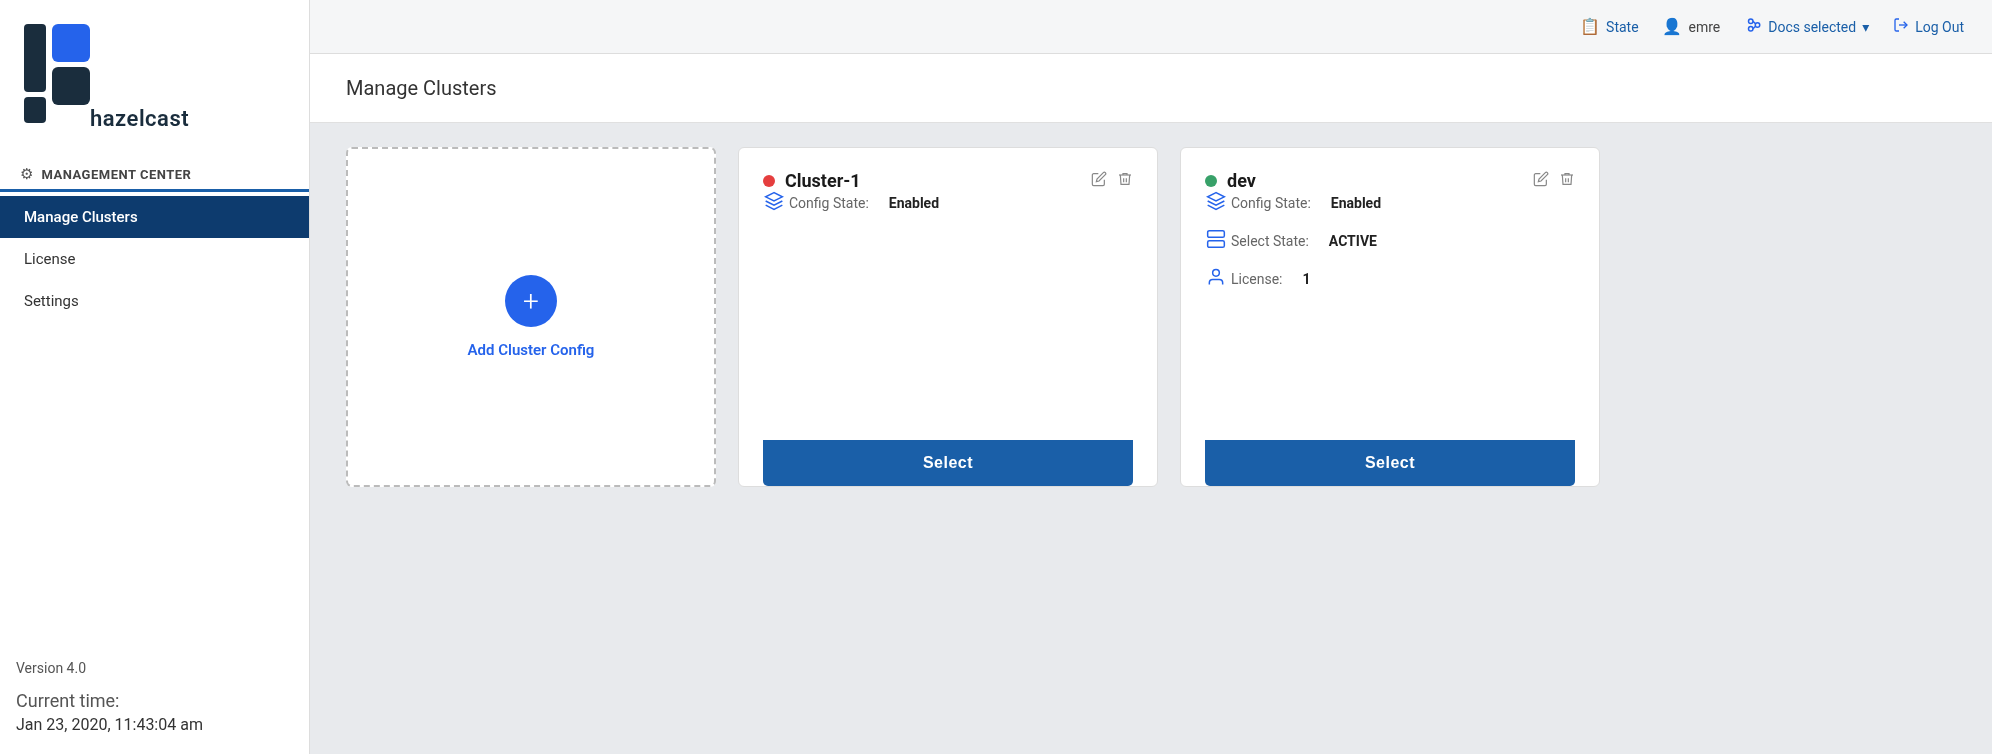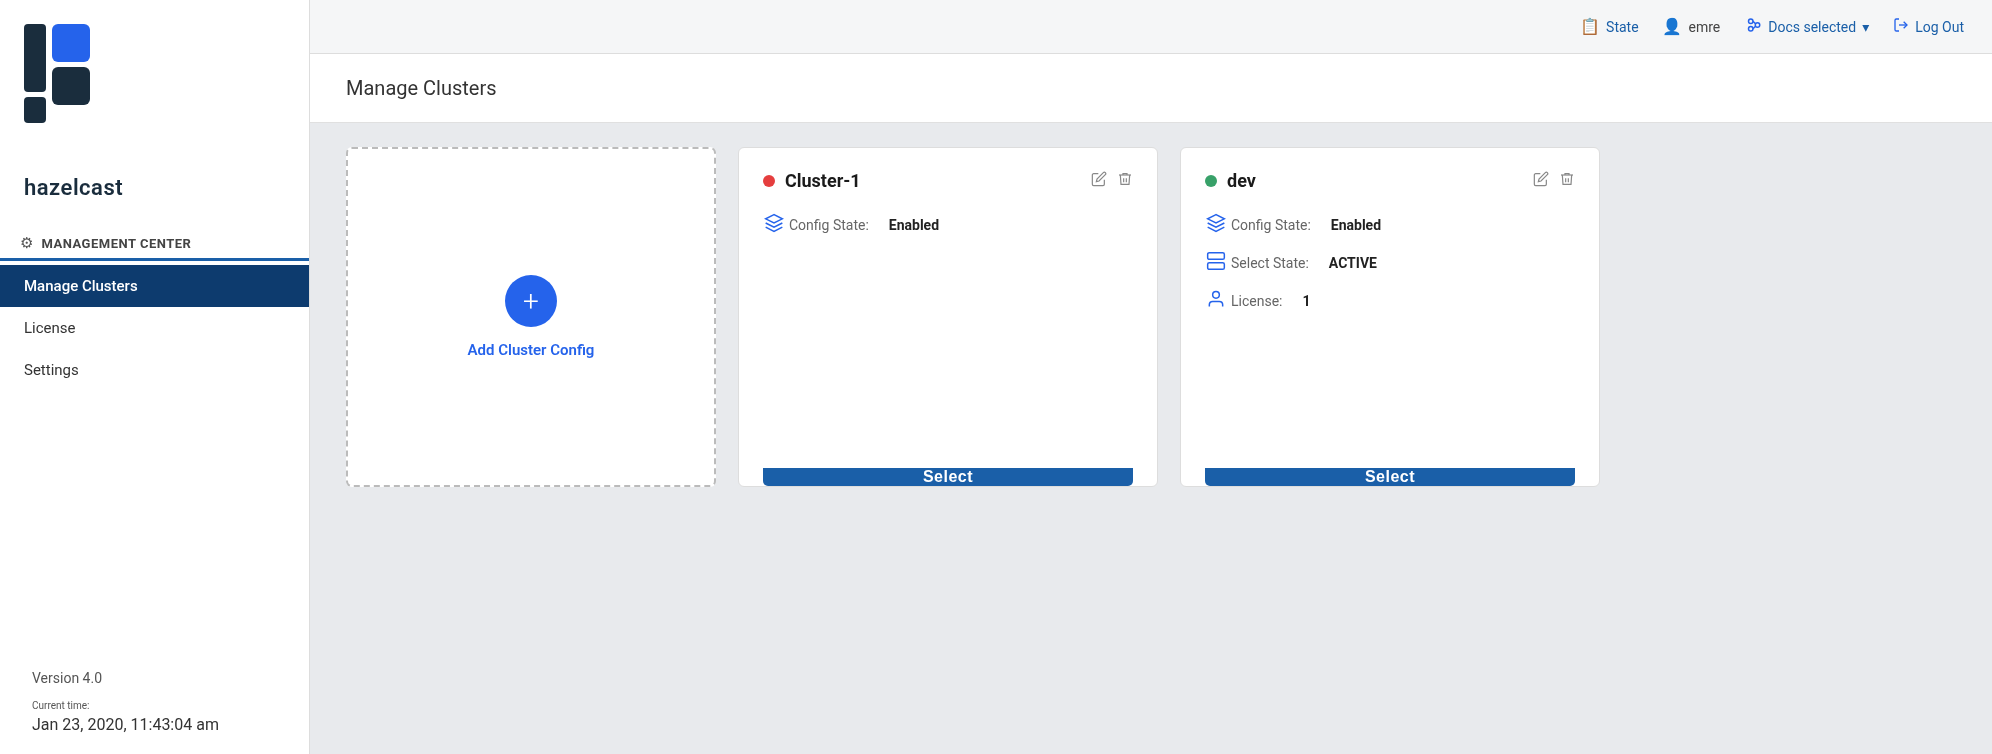--- a/index.html
+++ b/index.html
@@ -10,23 +10,22 @@
       width: 310px;
       min-width: 310px;
       background: #fff;
       display: flex;
       flex-direction: column;
       border-right: 1px solid #ddd;
     }
     .logo-area {
       padding: 24px 24px 16px;
       display: flex;
-      flex-direction: column;
-      align-items: flex-start;
-      gap: 44px;
+      flex-direction: row;
+      align-items: flex-end;
     }
     .logo-icon {
       display: flex;
       gap: 6px;
       margin-bottom: 8px;
     }
     .logo-left {
       display: flex;
       flex-direction: column;
       gap: 5px;
@@ -99,29 +98,29 @@
       display: block;
     }
     .nav-item.active {
       background: #0d3b6e;
       color: #fff;
       font-weight: 500;
     }
 
     .sidebar-footer {
       margin-top: auto;
-      padding: 20px 32px;
+      padding: 20px 16px;
     }
     .sidebar-footer .version {
       font-size: 14px;
       color: #555;
       margin-bottom: 14px;
     }
     .sidebar-footer .current-time-label {
-      font-size: 10px;
+      font-size: 18px;
       color: #555;
       margin-bottom: 4px;
     }
     .sidebar-footer .current-time-value {
       font-size: 16px;
       color: #333;
     }
 
     
     .main {
@@ -220,21 +219,20 @@
       background: #fff;
       display: flex;
       flex-direction: column;
       padding: 22px 24px 0;
     }
 
     .cluster-card-header {
       display: flex;
       align-items: center;
       justify-content: space-between;
-      margin-bottom: 22px;
     }
     .cluster-name-row {
       display: flex;
       align-items: center;
       gap: 10px;
     }
     .status-dot {
       width: 12px;
       height: 12px;
       border-radius: 50%;
@@ -266,20 +264,21 @@
       font-size: 14px;
       color: #444;
     }
     .info-icon { color: #2563eb; font-size: 18px; width: 22px; text-align: center; }
     .info-label { color: #666; }
     .info-value { font-weight: 700; color: #222; margin-left: 4px; padding-left: 12px; }
 
     .select-btn {
       display: block;
       width: 100%;
+      padding: 14px;
       background: #1a5fa8;
       color: #fff;
       border: none;
       border-radius: 0 0 5px 5px;
       font-size: 16px;
       font-weight: 600;
       cursor: pointer;
       text-align: center;
       margin-top: auto;
       letter-spacing: 0.5px;

